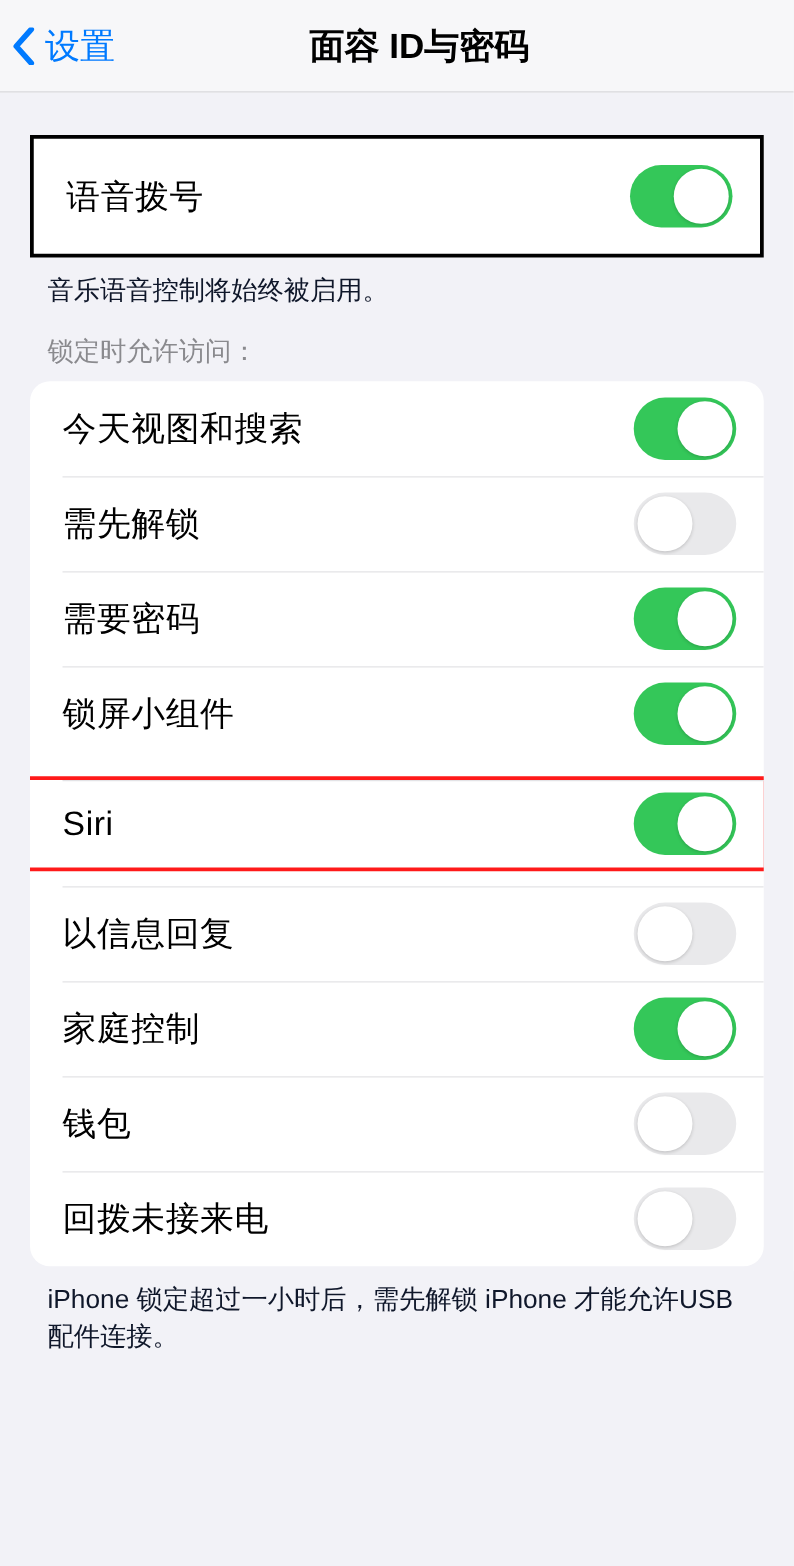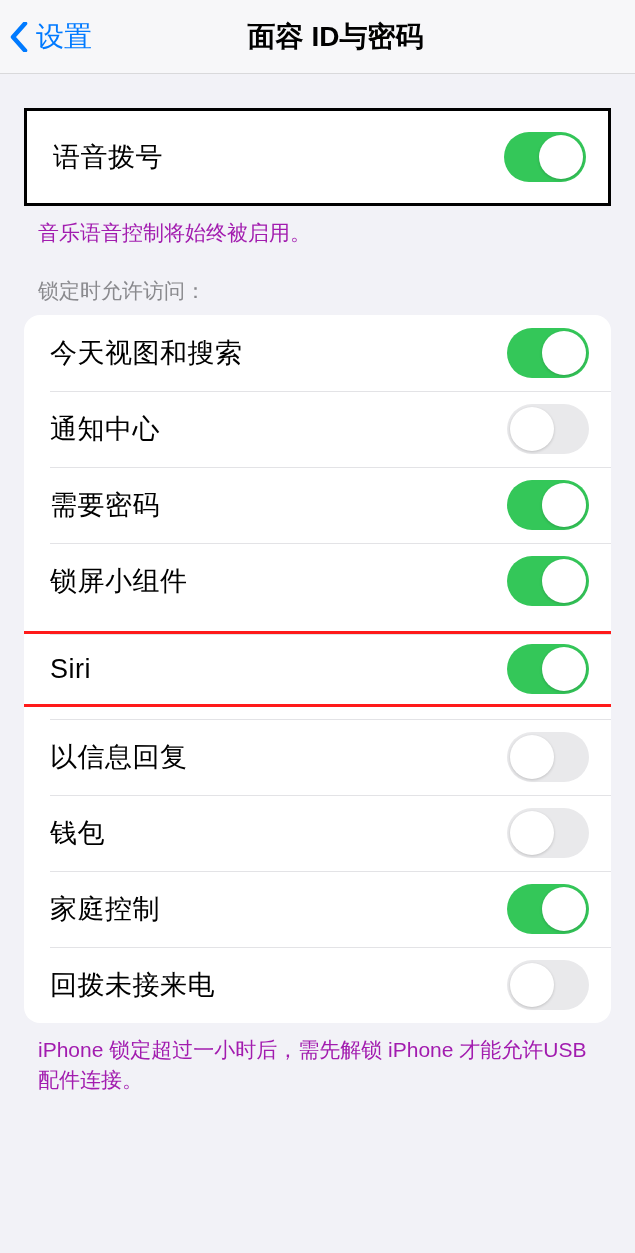--- a/index.html
+++ b/index.html
@@ -99,21 +99,21 @@
     width: 44px;
     height: 44px;
     border-radius: 22px;
     background: #fff;
     box-shadow: 0 1px 3px rgba(0,0,0,0.18);
   }
   .switch.on .knob { right: 3px; }
   .switch.off .knob { left: 3px; }
   .footer-text {
     font-size: 21px;
-    color: #a21caf;
+    color: #0f172a;
     padding: 12px 24px 0 38px;
     line-height: 1.4;
   }
   .header-text {
     font-size: 21px;
     color: #8a8a8e;
     padding: 0 24px 10px 38px;
   }
   .highlight-box {
     border: 3px solid #000000;
@@ -150,32 +150,32 @@
       <div class="row" style="min-height:92px;">
         <span class="row-label">语音拨号</span>
         <div class="switch on">
             <div class="knob"></div>
           </div>
       </div>
     </div>
   </div>
   <div class="footer-text">音乐语音控制将始终被启用。</div>
 
-  <div class="header-text" style="margin-top:30px;">锁定时允许访问：</div>
+  <div class="header-text" style="margin-top:20px;">锁定时允许访问：</div>
 
   <div style="margin:0 24px;">
     <div class="card" id="access-list">
         <div class="row">
           <span class="row-label">今天视图和搜索</span>
           <div class="switch on">
             <div class="knob"></div>
           </div>
         </div>
         <div class="row">
-          <span class="row-label">通知中心</span>
+          <span class="row-label">需先解锁</span>
           <div class="switch off">
             <div class="knob"></div>
           </div>
         </div>
         <div class="row">
           <span class="row-label">需要密码</span>
           <div class="switch on">
             <div class="knob"></div>
           </div>
         </div>
@@ -191,28 +191,28 @@
             <div class="knob"></div>
           </div>
         </div>
         <div class="row">
           <span class="row-label">以信息回复</span>
           <div class="switch off">
             <div class="knob"></div>
           </div>
         </div>
         <div class="row">
+          <span class="row-label">家庭控制</span>
+          <div class="switch on">
+            <div class="knob"></div>
+          </div>
+        </div>
+        <div class="row">
           <span class="row-label">钱包</span>
           <div class="switch off">
-            <div class="knob"></div>
-          </div>
-        </div>
-        <div class="row">
-          <span class="row-label">家庭控制</span>
-          <div class="switch on">
             <div class="knob"></div>
           </div>
         </div>
         <div class="row">
           <span class="row-label">回拨未接来电</span>
           <div class="switch off">
             <div class="knob"></div>
           </div>
         </div>
       </div>

